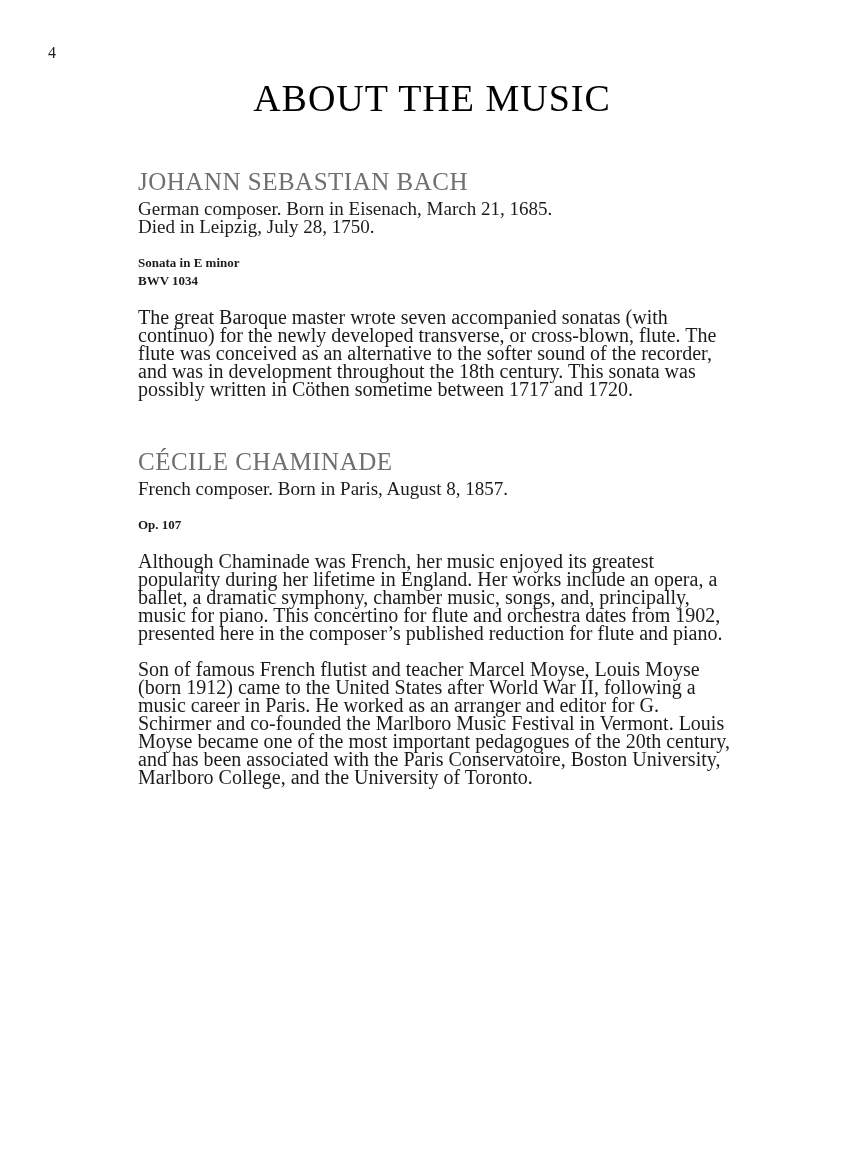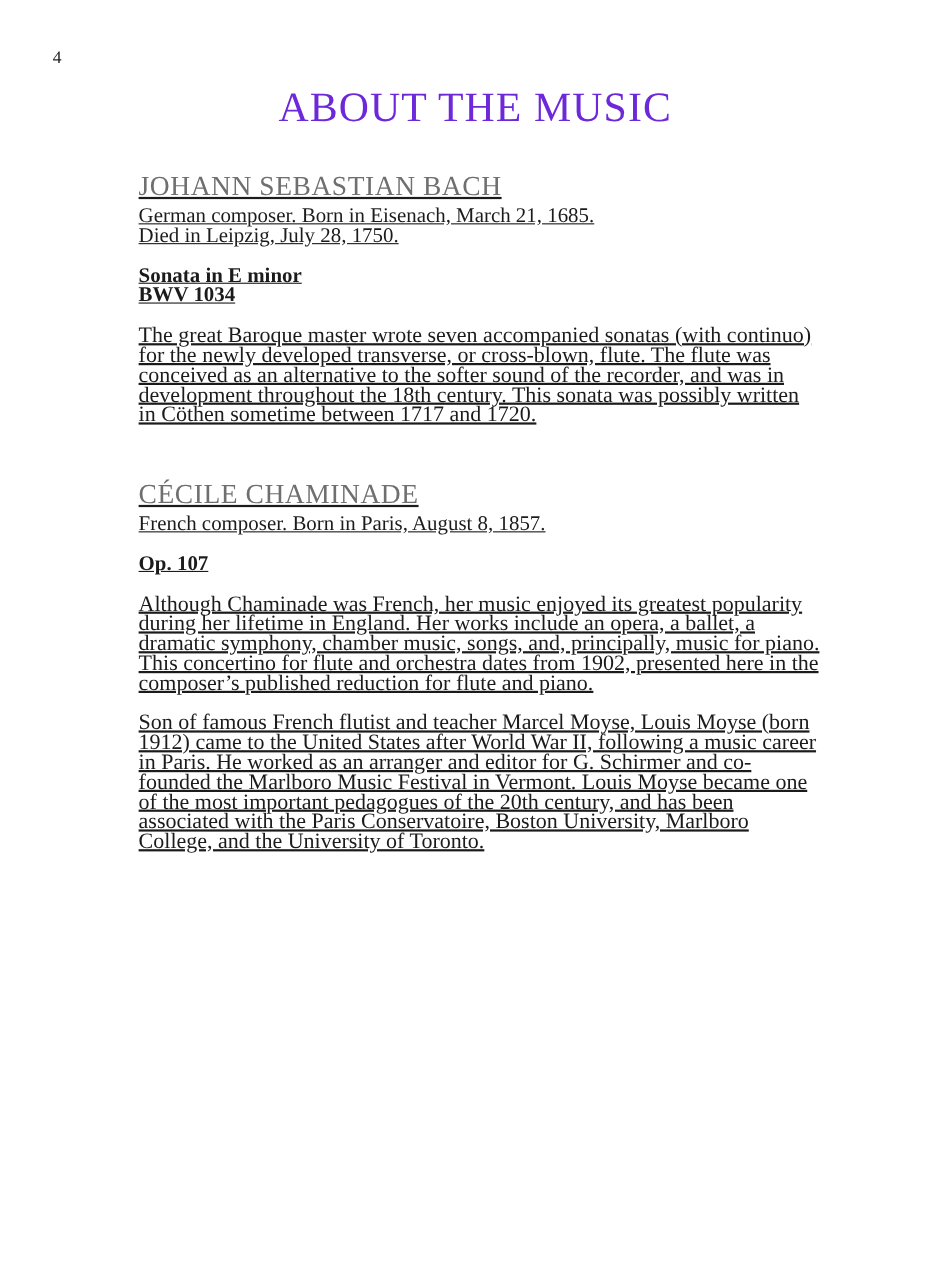--- a/index.html
+++ b/index.html
@@ -26,45 +26,45 @@
   .doc-title {
     position: absolute;
     top: 76px;
     left: 0;
     width: 100%;
     margin: 0;
     text-align: center;
     font-size: 38px;
     font-weight: normal;
     letter-spacing: 1px;
-    color: #6d28d9;
+    color: #000000;
   }
   .content {
     position: absolute;
     left: 122px;
     top: 152px;
     width: 628px;
   }
-  .composer-section { margin: 4px; text-decoration: underline; }
+  .composer-section { margin: 16px; }
   .composer-section + .composer-section { margin-top: 50px; }
   .composer-name {
     margin: 0 0 4px 0;
     font-size: 25px;
     font-weight: normal;
     letter-spacing: 0.5px;
     color: #6f6f6f;
   }
   .bio-line {
     font-size: 19px;
     line-height: 18px;
   }
   .work-block {
     margin-top: 18px;
     font-weight: bold;
-    font-size: 19px;
+    font-size: 13px;
     line-height: 18px;
   }
   .para {
     margin: 18px 0 0 0;
     font-size: 20px;
     line-height: 18px;
     text-align: left;
   }
 </style>
 </head>

